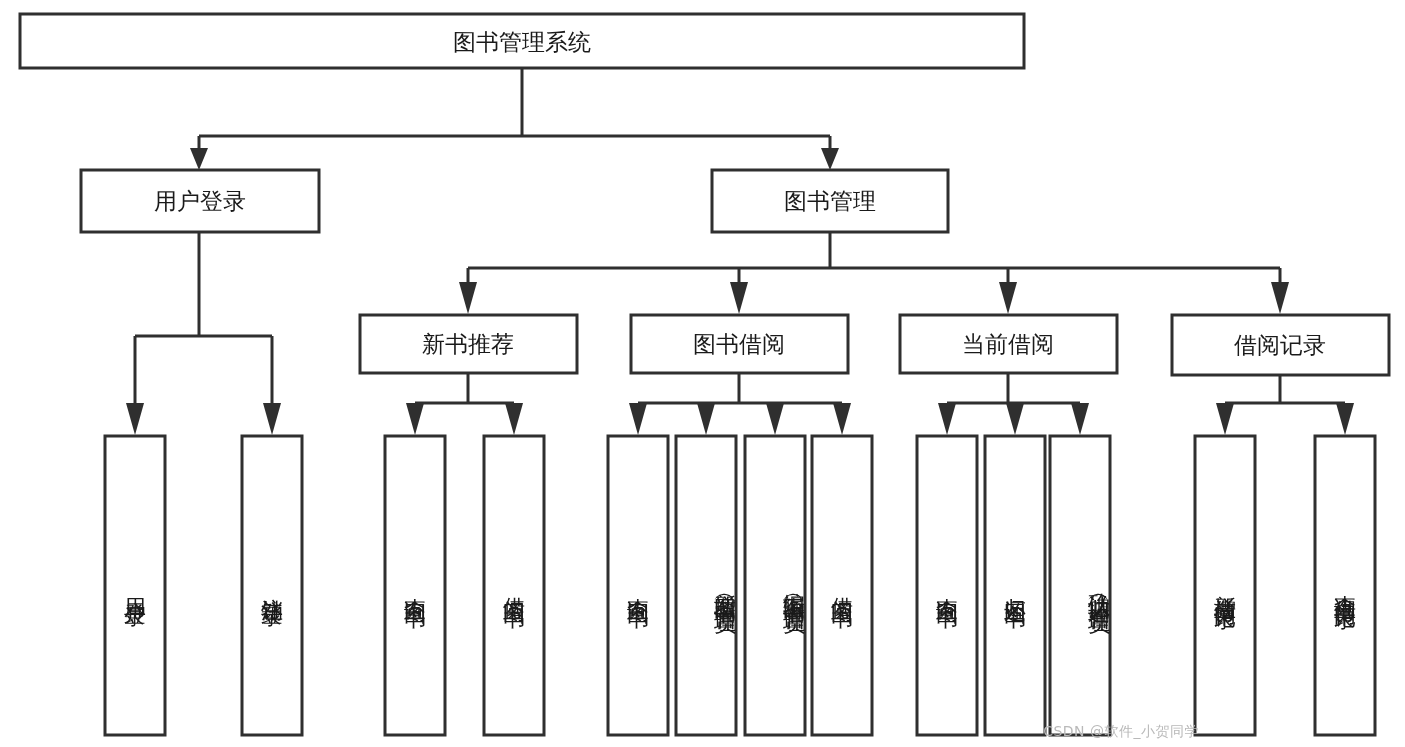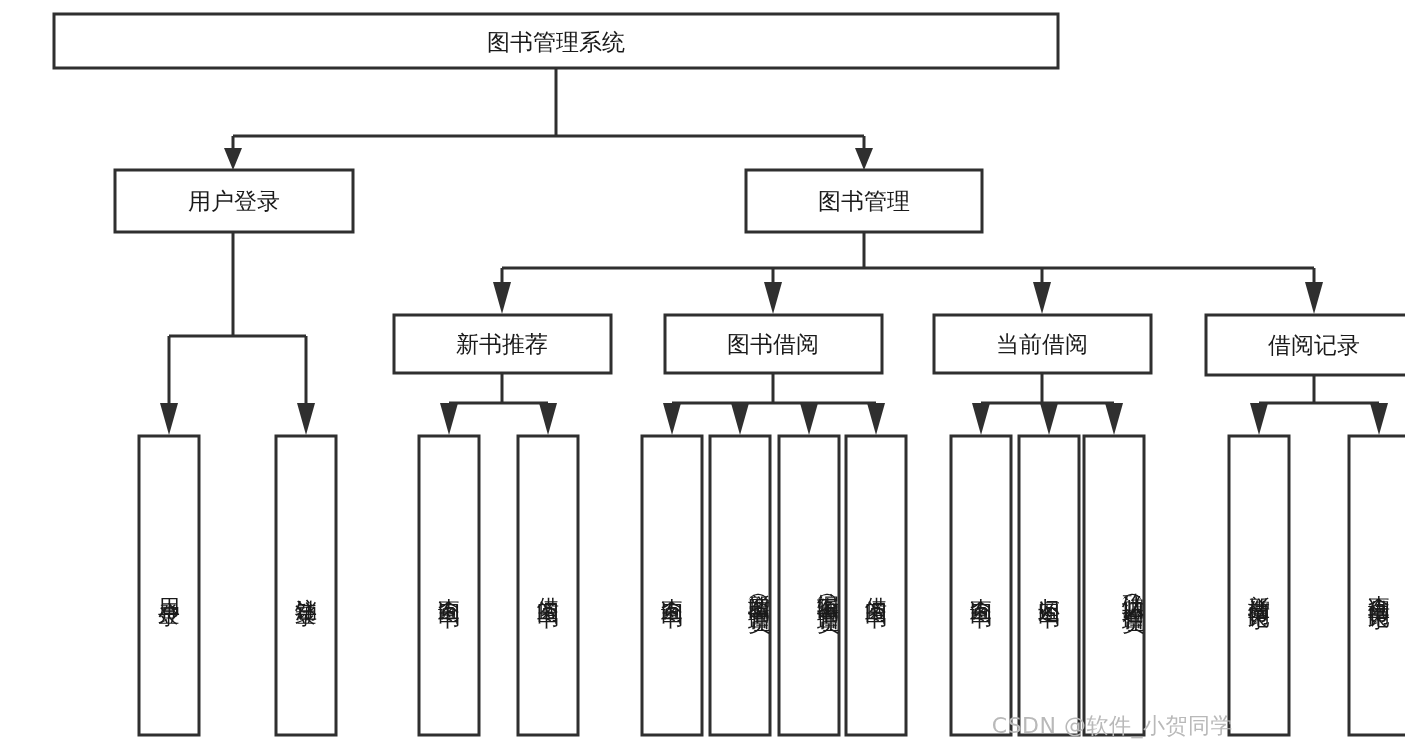--- a/index.html
+++ b/index.html
@@ -11,21 +11,20 @@
     width: 1405px;
     height: 747px;
     font-family: "DejaVu Sans", "Liberation Sans", sans-serif;
     overflow: hidden;
     position: relative;
   }
   #diagram-root {
     position: relative;
     width: 1207px;
     height: 747px;
-    margin-left: 34px;
   }
   svg.diagram-canvas {
     position: absolute;
     left: 0;
     top: 0;
     width: 1405px;
     height: 747px;
   }
   .node-box {
     fill: #ffffff;
@@ -60,21 +59,21 @@
     color: #1a1a1a;
     white-space: nowrap;
     text-align: center;
     pointer-events: none;
   }
   .watermark {
     position: absolute;
     right: 8px;
     bottom: 6px;
     font-family: "DejaVu Sans", "Liberation Sans", sans-serif;
-    font-size: 22px;
+    font-size: 14px;
     color: #b9b9b9;
     white-space: nowrap;
     letter-spacing: 0.5px;
   }
 </style>
 </head>
 <body>
 
 <div id="diagram-root">
 

